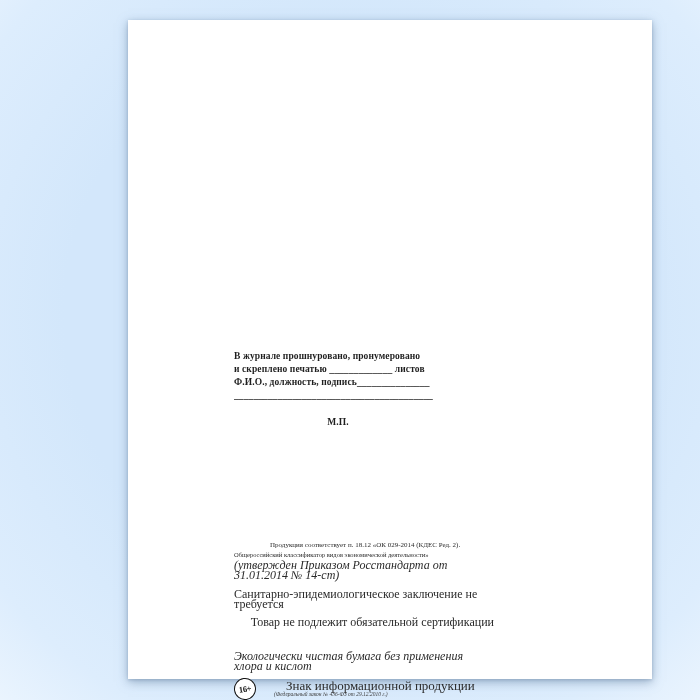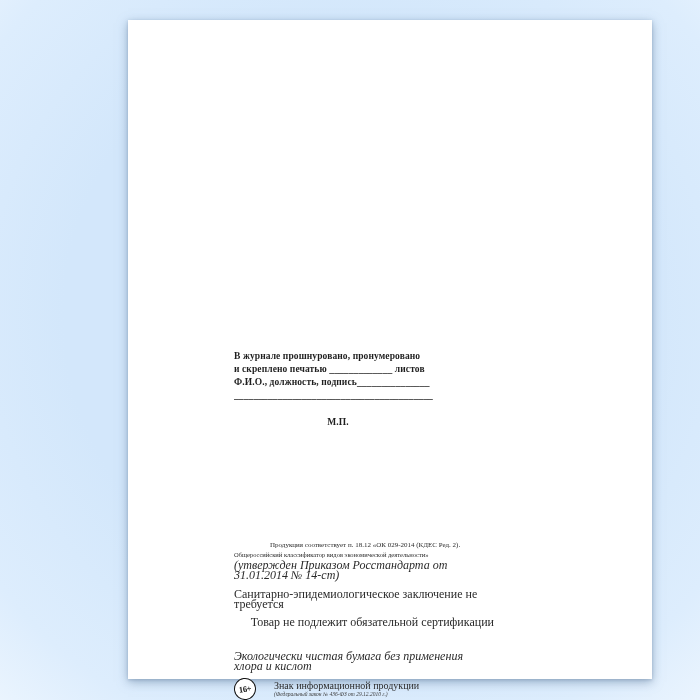--- a/index.html
+++ b/index.html
@@ -77,21 +77,21 @@
     color: #111;
     background: #fff;
     flex: 0 0 auto;
     transform: rotate(-8deg);
     letter-spacing: -0.3px;
   }
   .badge-text {
     margin-left: 18px;
     padding-top: 3px;
   }
-  .badge-title { font-size: 10px; line-height: 9px; }
+  .badge-title { font-size: 13px; line-height: 9px; margin-left: 12px; }
   .badge-law   { font-size: 5.5px; line-height: 8px; font-style: italic; color: #3a3a3a; }
 </style>
 </head>
 <body>
 
 <div class="backdrop">
   <div class="page">
 
     <div class="stamp-block">
       <div class="stamp-line">В журнале прошнуровано, пронумеровано</div>

